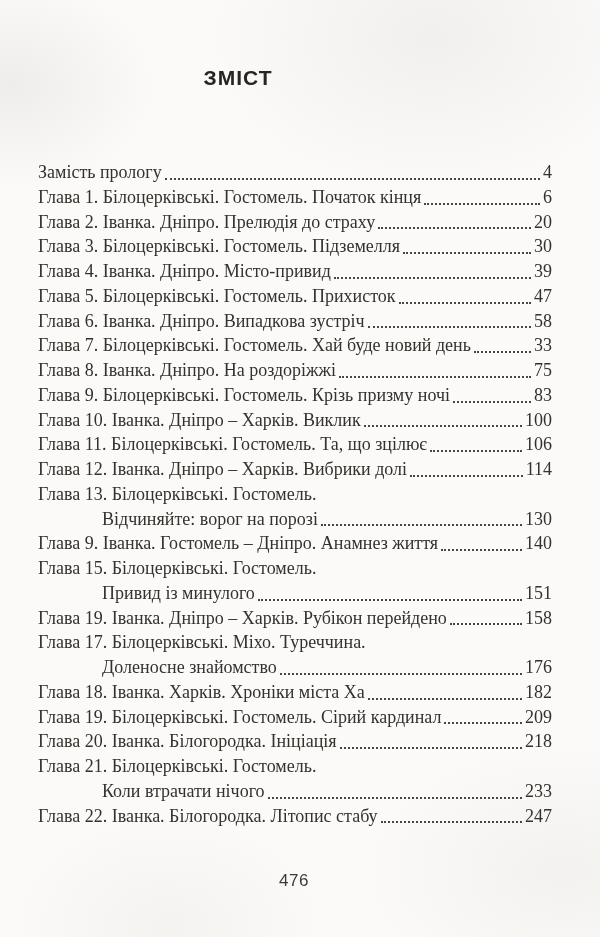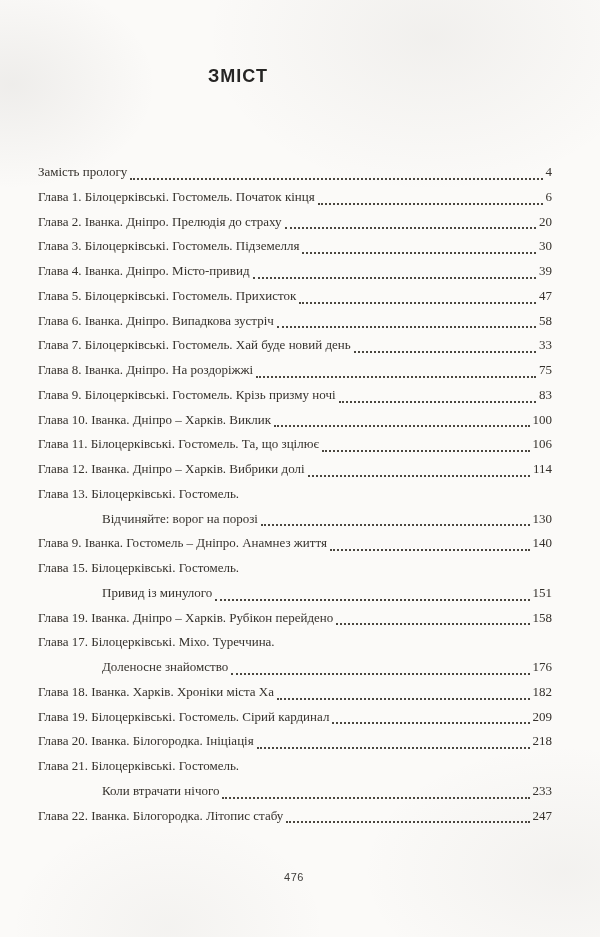--- a/index.html
+++ b/index.html
@@ -15,29 +15,29 @@
       radial-gradient(30% 14% at 2% 9%, rgba(90,85,80,0.08), transparent 80%),
       radial-gradient(35% 16% at 28% 99%, rgba(110,104,96,0.05), transparent 75%),
       radial-gradient(45% 18% at 94% 93%, rgba(110,104,96,0.06), transparent 75%);
   }
   .page-title {
     position: absolute;
     top: 66px; left: 0; width: 476px;
     text-align: center;
     font-family: "Liberation Sans", sans-serif;
     font-weight: 700;
-    font-size: 18px;
+    font-size: 21px;
     letter-spacing: 1px;
     color: #262524;
   }
   .toc {
     position: absolute;
     top: 160px; left: 38px;
     width: 514px;
-    font-size: 13px;
+    font-size: 18px;
   }
   .row {
     display: flex;
     line-height: 24.75px;
     white-space: nowrap;
   }
   .row .label { flex: 0 0 auto; }
   .row .leader {
     flex: 1 1 auto;
     min-width: 8px;
@@ -45,21 +45,21 @@
     border-bottom: 2px dotted #4a463f;
     margin: 0 3px 5px 3px;
   }
   .row .num { flex: 0 0 auto; }
   .row.cont { padding-left: 64px; }
   .folio {
     position: absolute;
     top: 871px; left: 0; width: 588px;
     text-align: center;
     font-family: "Liberation Sans", sans-serif;
-    font-size: 11px;
+    font-size: 17px;
     letter-spacing: 0.5px;
     color: #3d3b38;
   }
 </style>
 </head>
 <body>
 
 <h1 class="page-title">ЗМІСТ</h1>
 
 <div class="toc">

